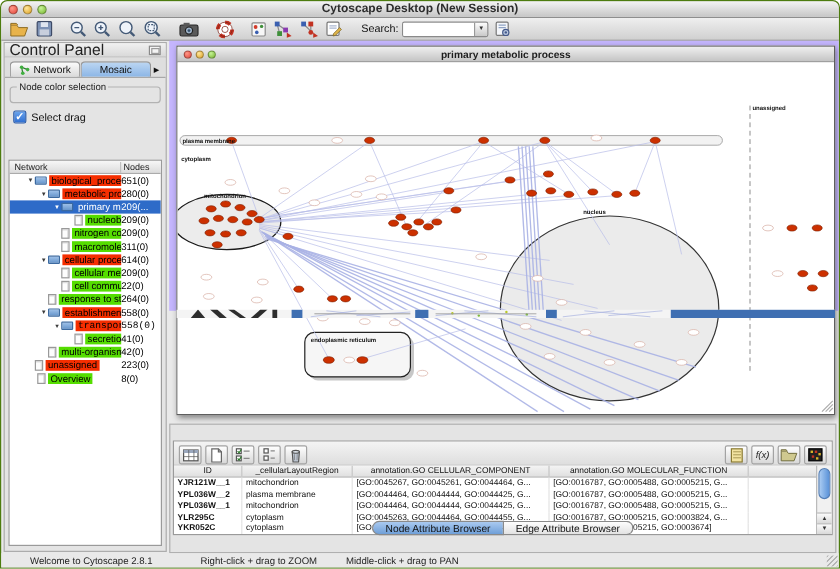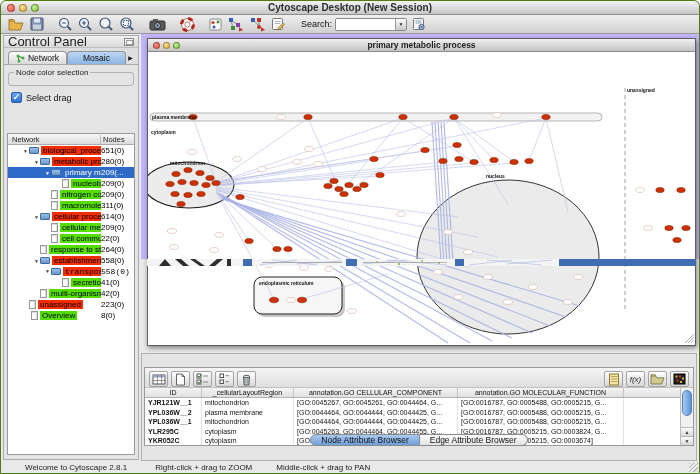--- a/index.html
+++ b/index.html
@@ -107,21 +107,21 @@
   .sb-up{bottom:9px}.sb-dn{bottom:0}
   .dp-tabs{position:absolute;left:0;right:0;bottom:14px;height:13px;display:flex;justify-content:center;align-items:center}
   .seg{font-size:8.5px;padding:0 10px;height:12px;line-height:11px;border:1px solid #8a8a8a;border-left:none;
     background:linear-gradient(#fdfdfd,#e2e2e2);color:#111}
   .seg:first-child{border-left:1px solid #8a8a8a;border-radius:6px 0 0 6px}
   .seg:last-child{border-radius:0 6px 6px 0}
   .seg.sel{background:linear-gradient(#a9c9f0,#6f9fd8)}
   
   .statusbar{position:absolute;bottom:0;left:0;right:0;height:12px;background:#e9e9e9;display:flex;align-items:center;
     font-size:8px;color:#222}
-  .st-welcome{margin-left:24px}.st-zoom{margin-left:28px}.st-pan{margin-left:24px}
+  .st-welcome{margin-left:24px}.st-zoom{margin-left:40px}.st-pan{margin-left:24px}
   .grip{position:absolute;right:1px;bottom:1px;width:9px;height:9px;
     background:repeating-linear-gradient(135deg,#b5b5b5 0 1px,transparent 1px 3px)}
 </style>
 </head>
 <body>
 
 <div id="app">
 
   <div class="titlebar">
     <div class="lights">

